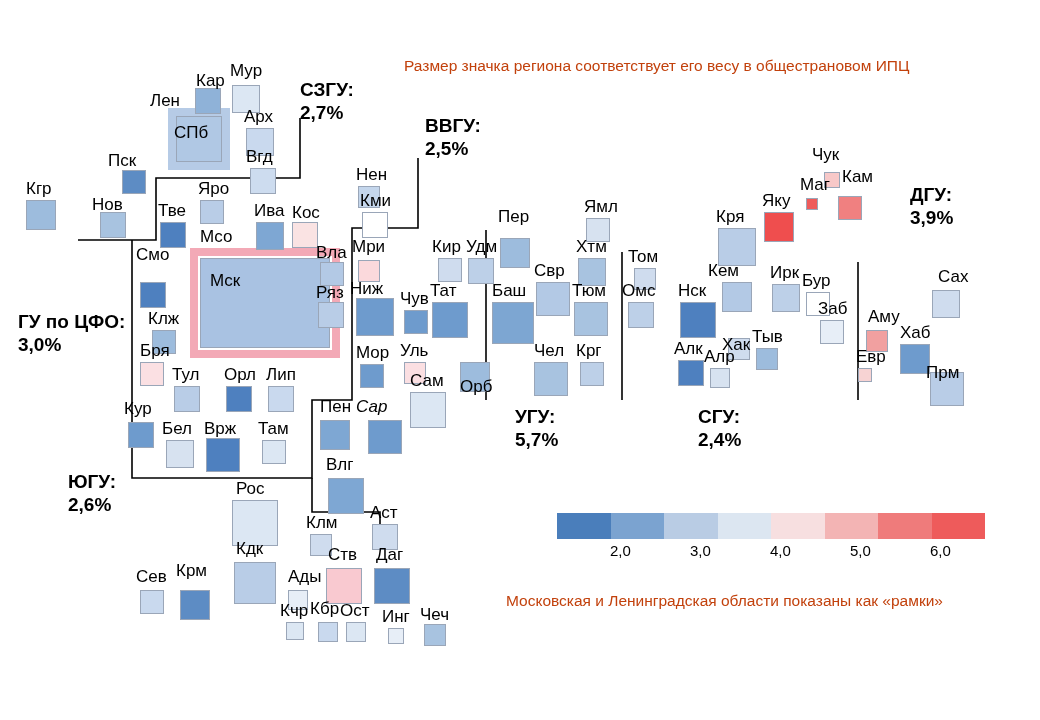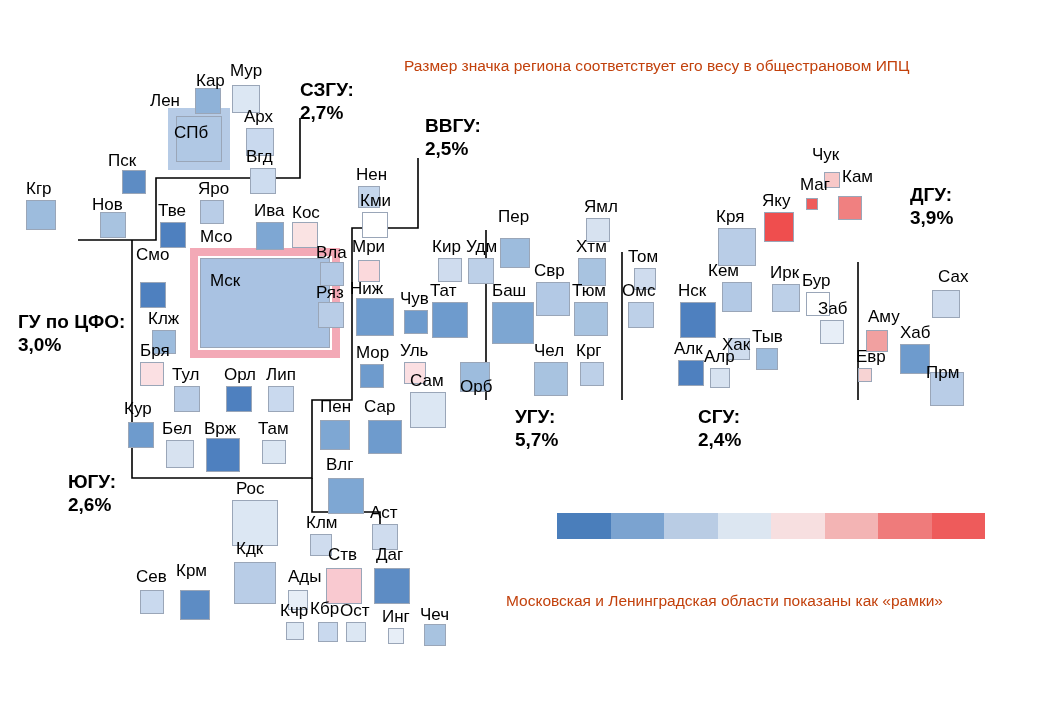--- a/index.html
+++ b/index.html
@@ -198,21 +198,21 @@
       <div class="lbl" style="left: 204px; top: 420px; z-index: 5;">Врж</div>
       <div class="lbl" style="left: 258px; top: 420px; z-index: 5;">Там</div>
       <div class="lbl" style="left: 356px; top: 344px; z-index: 5;">Мор</div>
       <div class="lbl" style="left: 400px; top: 342px; z-index: 5;">Уль</div>
       <div class="lbl" style="left: 410px; top: 372px; z-index: 5;">Сам</div>
       <div class="lbl" style="left: 460px; top: 342px; z-index: 5; margin-top: 36px;">Орб</div>
       <div class="lbl" style="left: 534px; top: 342px; z-index: 5;">Чел</div>
       <div class="lbl" style="left: 576px; top: 342px; z-index: 5;">Крг</div>
       <div class="lbl" style="left: 316px; top: 284px; z-index: 5;">Ряз</div>
       <div class="lbl" style="left: 320px; top: 398px; z-index: 5;">Пен</div>
-      <div class="lbl" style="left: 364px; top: 398px; z-index: 5;">Сар</div>
+      <div class="lbl" style="left: 356px; top: 398px; z-index: 5; font-style: italic;">Сар</div>
       <div class="lbl" style="left: 326px; top: 456px; z-index: 5;">Влг</div>
       <div class="lbl" style="left: 236px; top: 480px; z-index: 5;">Рос</div>
       <div class="lbl" style="left: 306px; top: 514px; z-index: 5;">Клм</div>
       <div class="lbl" style="left: 370px; top: 504px; z-index: 5;">Аст</div>
       <div class="lbl" style="left: 236px; top: 540px; z-index: 5;">Кдк</div>
       <div class="lbl" style="left: 328px; top: 546px; z-index: 5;">Ств</div>
       <div class="lbl" style="left: 376px; top: 546px; z-index: 5;">Даг</div>
       <div class="lbl" style="left: 288px; top: 568px; z-index: 5;">Ады</div>
       <div class="lbl" style="left: 136px; top: 568px; z-index: 5;">Сев</div>
       <div class="lbl" style="left: 176px; top: 562px; z-index: 5;">Крм</div>
@@ -257,19 +257,26 @@
     <div class="legend-bar" id="legendbar" style="left:0;top:0;width:428px;height:26px;">
         <div style="flex: 1 1 0%; background: rgb(74, 126, 187);"></div>
         <div style="flex: 1 1 0%; background: rgb(123, 163, 208);"></div>
         <div style="flex: 1 1 0%; background: rgb(185, 204, 228);"></div>
         <div style="flex: 1 1 0%; background: rgb(220, 230, 241);"></div>
         <div style="flex: 1 1 0%; background: rgb(247, 223, 224);"></div>
         <div style="flex: 1 1 0%; background: rgb(243, 180, 180);"></div>
         <div style="flex: 1 1 0%; background: rgb(239, 123, 123);"></div>
         <div style="flex: 1 1 0%; background: rgb(238, 91, 91);"></div>
       </div>
+    <div class="legend-ticks" id="legendticks" style="left:0;top:30px;width:428px;height:20px;">
+        <span style="left: 54px;">2,0</span>
+        <span style="left: 134px;">3,0</span>
+        <span style="left: 214px;">4,0</span>
+        <span style="left: 294px;">5,0</span>
+        <span style="left: 374px;">6,0</span>
+      </div>
   </div>
 
   <div class="note" style="left:506px;top:590px;width:520px;">
     <div>Московская и Ленинградская области показаны как «рамки»</div>
   </div>
 
 </div>
 
 </body></html>

